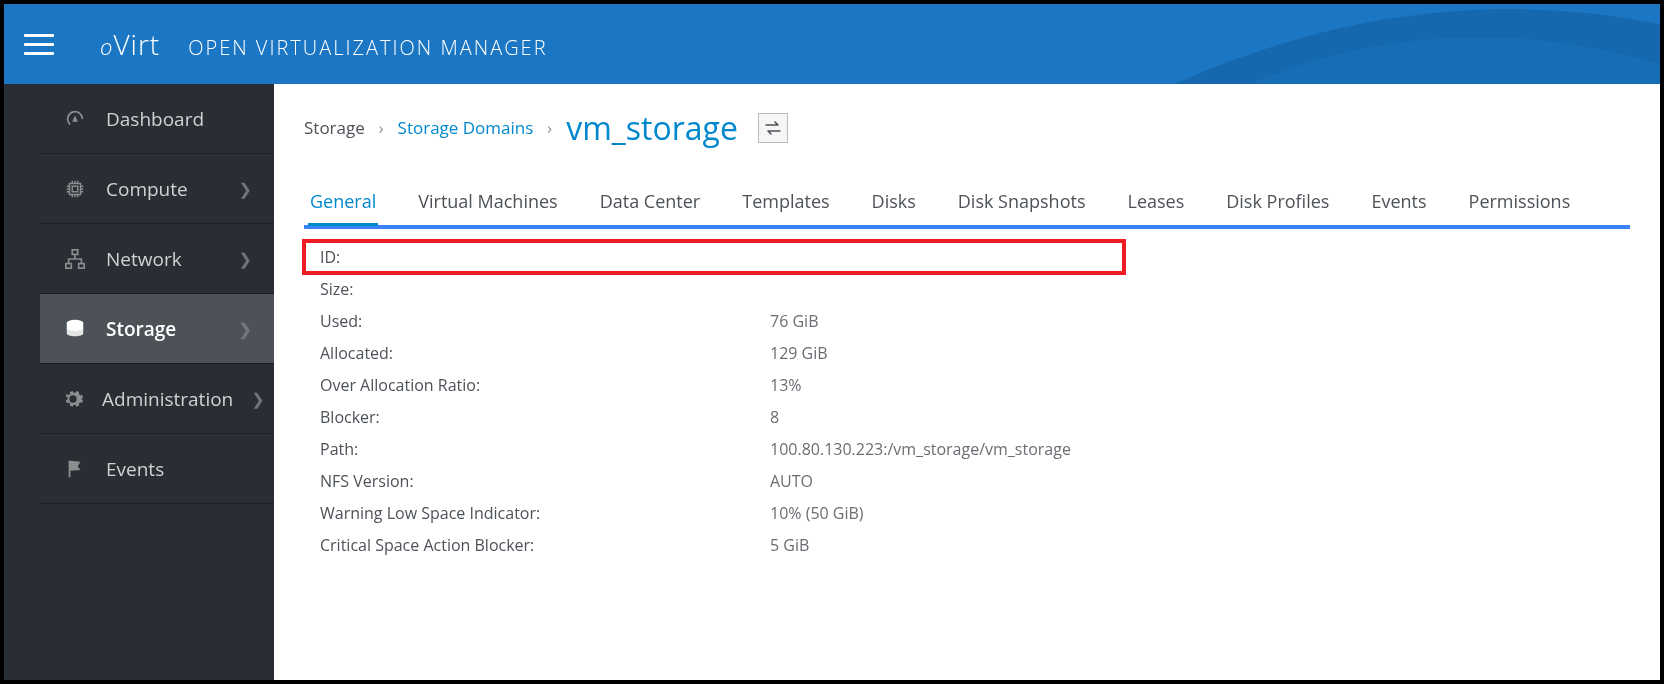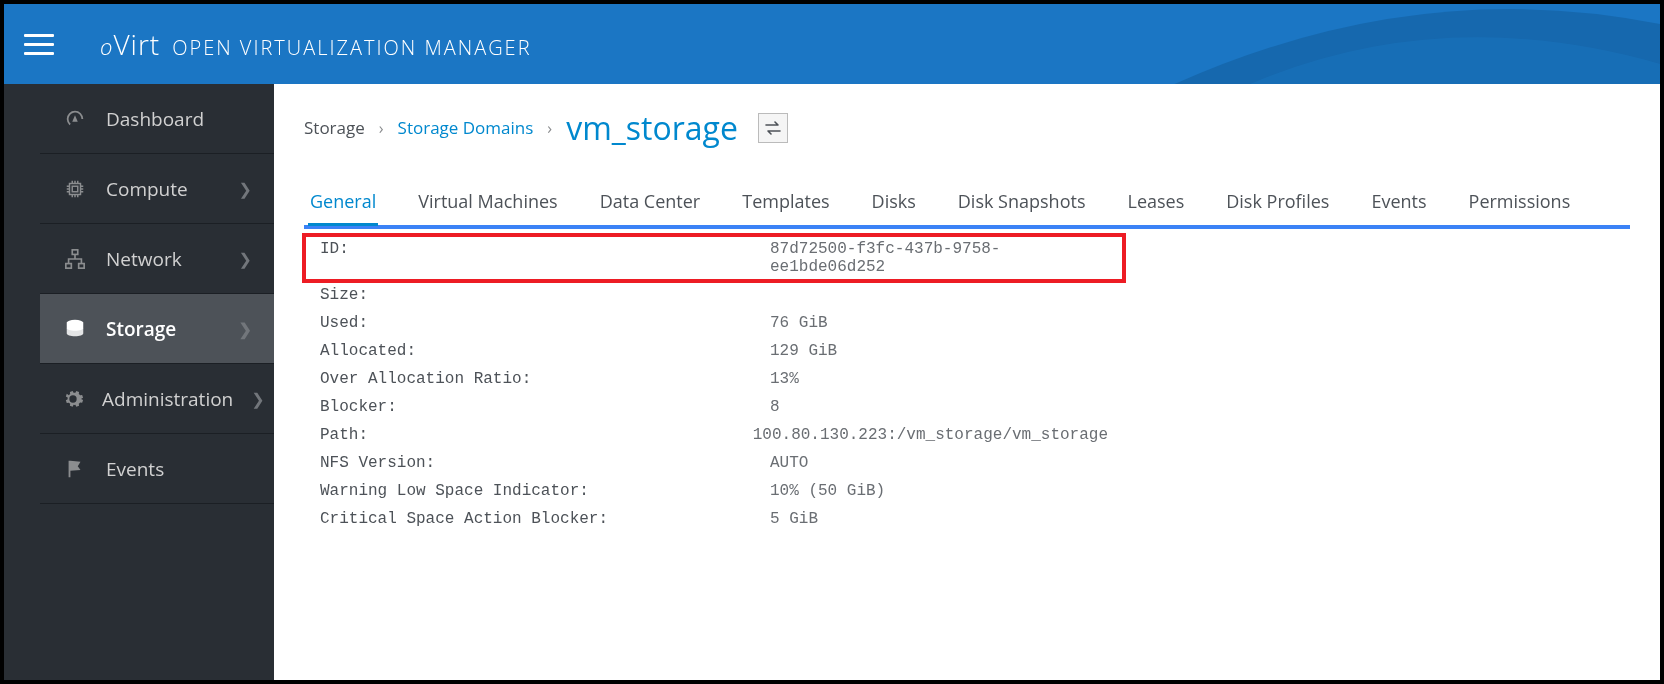--- a/index.html
+++ b/index.html
@@ -15,21 +15,21 @@
     color:#fff;
     display:flex;
     align-items:center;
     padding:0 20px;
     overflow:hidden;
   }
   .topbar svg.swoosh { position:absolute; right:0; top:-40px; height:180px; width:600px; opacity:.35; pointer-events:none; }
   .hamburger { width:36px; height:36px; display:flex; flex-direction:column; justify-content:center; gap:6px; cursor:pointer; margin-right:40px; }
   .hamburger span { display:block; height:3px; background:#fff; width:30px; border-radius:1px; }
 
-  .brand { display:flex; align-items:baseline; gap:12px; }
+  .brand { display:flex; align-items:baseline; gap:28px; }
   .brand .logo { font-size:28px; font-weight:300; letter-spacing:1px; }
   .brand .logo .o { font-style:italic; font-weight:300; font-size:22px; }
   .brand .title { font-size:20px; font-weight:300; letter-spacing:2px; }
 
   
   .body { display:flex; height:calc(100% - 80px); }
 
   
   .sidebar { width:270px; background:#292e34; color:#d1d1d1; display:flex; flex-direction:column;padding-left:36px; }
   .nav-item {
@@ -55,21 +55,21 @@
     display:flex; align-items:center; justify-content:center; cursor:pointer; color:#4d5258; font-size:15px;
     margin-left:6px;
   }
 
   
   .tabs { display:flex; gap:38px; border-bottom:4px solid #3b82f6; padding:0 4px; }
   .tab { padding:10px 2px; font-size:18px; color:#4d5258; cursor:pointer; white-space:nowrap; }
   .tab.active { color:#0088ce; border-bottom:3px solid #0088ce; margin-bottom:-1px; }
 
   
-  .props { margin-top:6px; width:820px;font-family:Liberation Mono, monospace; }
+  .props { margin-top:12px; width:820px; }
   .row { display:flex; padding:5px 16px; font-size:16px; color:#6a6e73; }
   .row .k { width:450px; color:#4d5258; }
   .row .v { flex:1; }
   .row.highlight { outline:4px solid #ed1c24; outline-offset:-2px; }
 
 </style>
 </head>
 <body>
 
 <div class="frame">
@@ -177,21 +177,20 @@
           <div class="tab">Disk Snapshots</div>
           <div class="tab">Leases</div>
           <div class="tab">Disk Profiles</div>
           <div class="tab">Events</div>
           <div class="tab">Permissions</div>
         </div>
 
       <div class="props" id="props">
           <div class="row highlight">
             <div class="k">ID:</div>
-            <div class="v">87d72500-f3fc-437b-9758-ee1bde06d252</div>
           </div>
           <div class="row">
             <div class="k">Size:</div>
           </div>
           <div class="row">
             <div class="k">Used:</div>
             <div class="v">76 GiB</div>
           </div>
           <div class="row">
             <div class="k">Allocated:</div>

